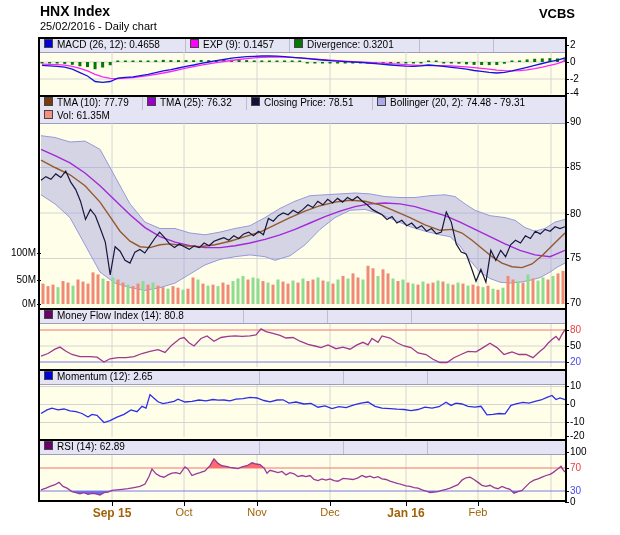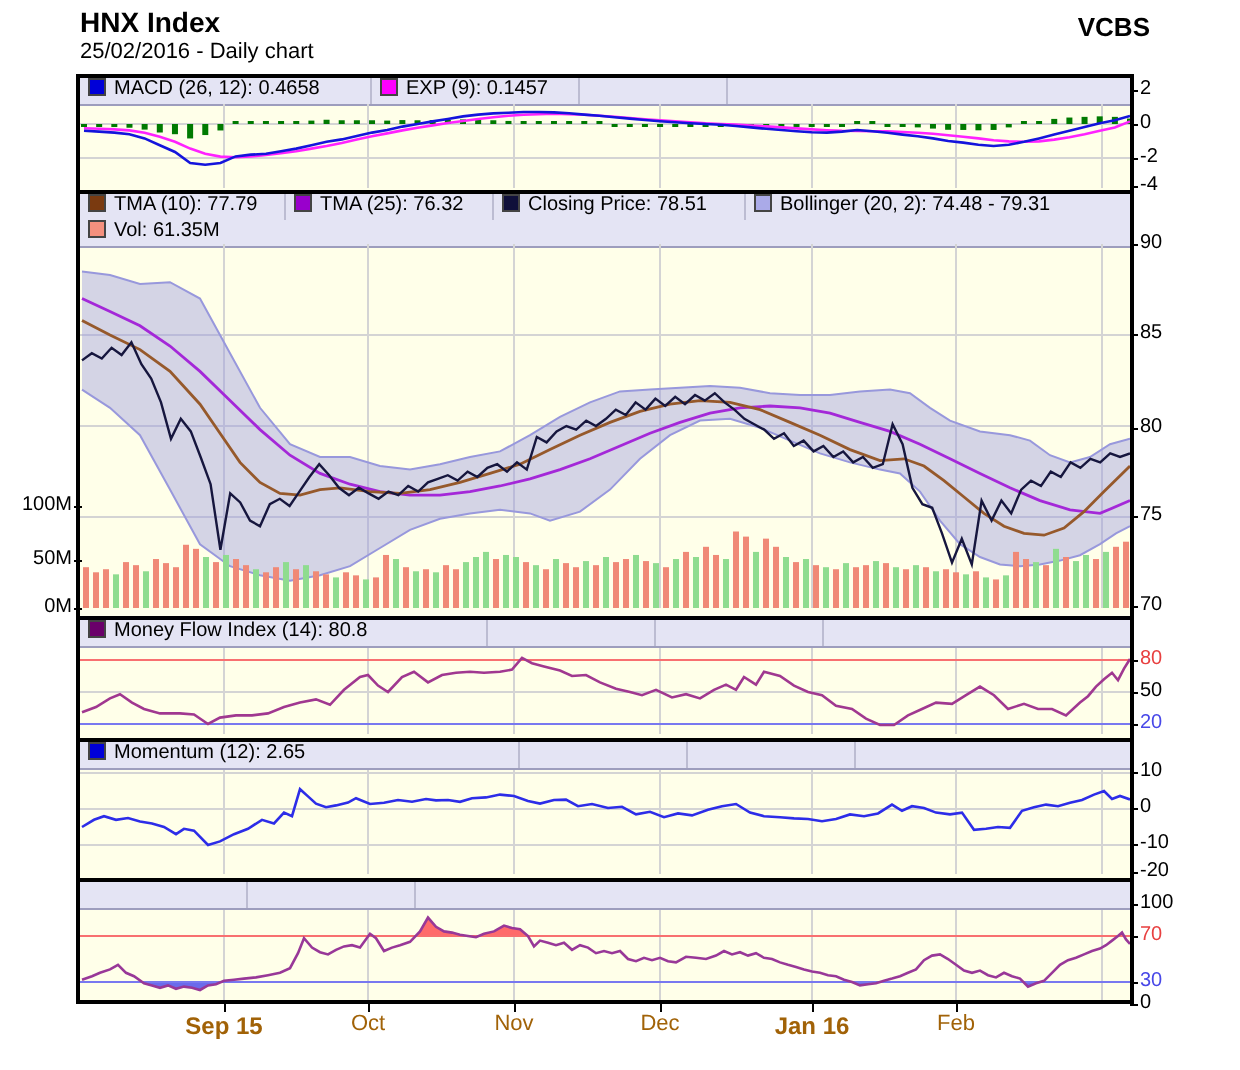--- a/index.html
+++ b/index.html
@@ -42,20 +42,24 @@
     <div class="legend">
       <div class="lgrow">
         <span class="lgi" style="width:146px;">
             <span class="swatch" style="background: rgb(0, 0, 216);"></span>
             <span>MACD (26, 12): 0.4658</span>
           </span>
         <span class="lgi" style="width:104px;">
             <span class="swatch" style="background: rgb(255, 0, 255);"></span>
             <span>EXP (9): 0.1457</span>
           </span>
+        <span class="lgi" style="width:130px;">
+            <span class="swatch" style="background: rgb(0, 122, 0);"></span>
+            <span>Divergence: 0.3201</span>
+          </span>
         <span class="lgi" style="width:74px;"></span>
         <span class="lgi last" style="flex:1;"></span>
       </div>
     </div>
   </div>
 
   <div class="panel" style="top:95px;height:213px;">
     <div class="legend">
       <div class="lgrow">
         <span class="lgi" style="width:103px;">
@@ -108,20 +112,24 @@
         <span class="lgi" style="width:84px;"></span>
         <span class="lgi" style="width:84px;"></span>
         <span class="lgi last" style="flex:1;"></span>
       </div>
     </div>
   </div>
 
   <div class="panel panel-rsi" style="top:439px;height:63px;">
     <div class="legend">
       <div class="lgrow">
+        <span class="lgi" style="width:220px;">
+            <span class="swatch" style="background: rgb(106, 0, 106);"></span>
+            <span>RSI (14): 62.89</span>
+          </span>
         <span class="lgi" style="width:84px;"></span>
         <span class="lgi" style="width:84px;"></span>
         <span class="lgi last" style="flex:1;"></span>
       </div>
     </div>
   </div>
 
   <svg id="svg-macd" class="plot-svg" style="left:40px;top:52px;" width="525" height="42" viewBox="40 52 525 42">
       <line x1="112" y1="52" x2="112" y2="94" stroke="#D4D4D4" stroke-width="1"></line>
       <line x1="184" y1="52" x2="184" y2="94" stroke="#D4D4D4" stroke-width="1"></line>

